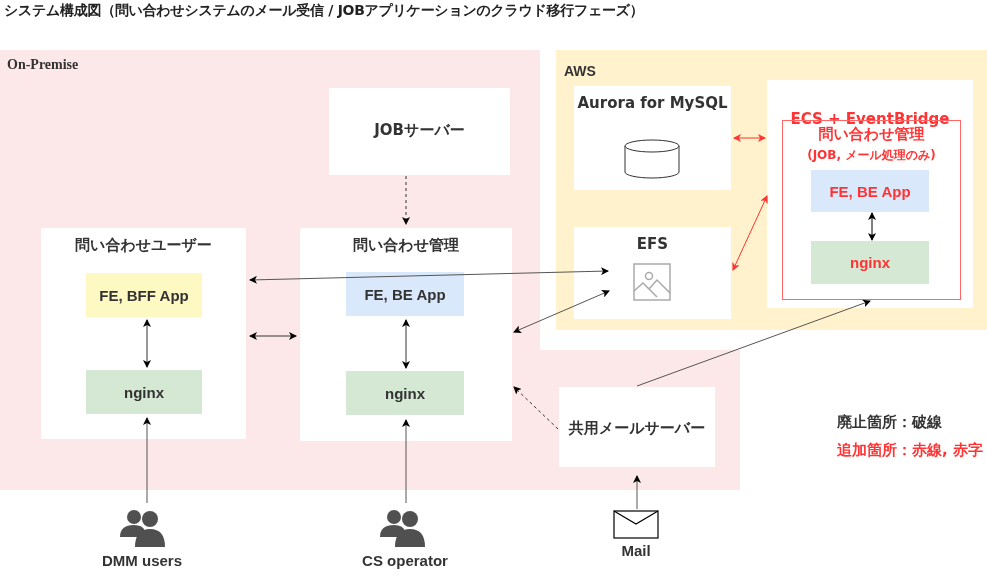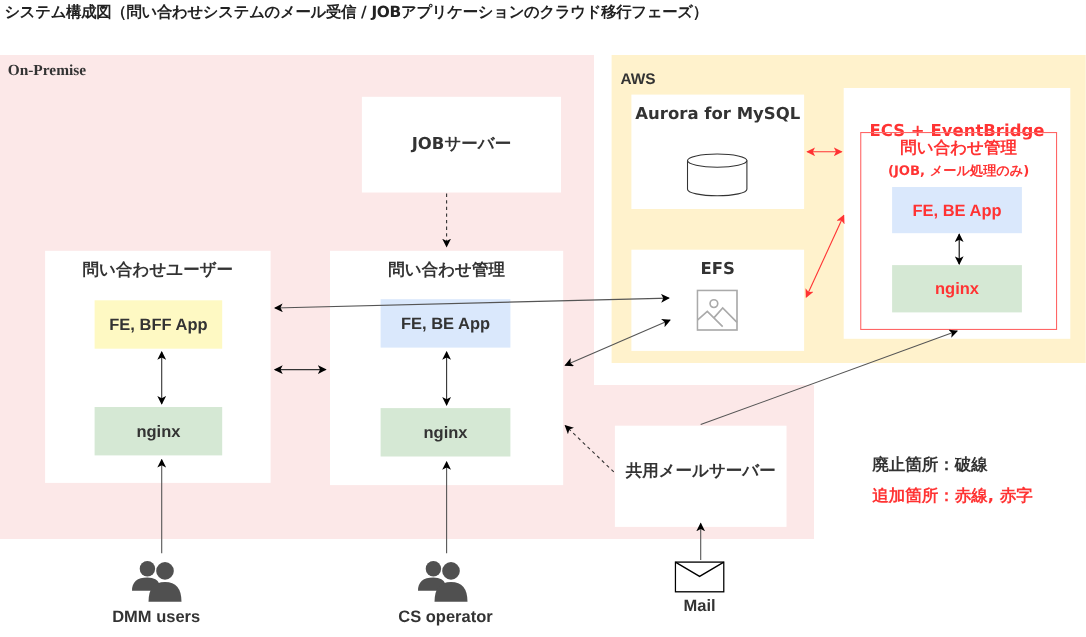--- a/index.html
+++ b/index.html
@@ -12,21 +12,21 @@
   .region-label{font-size:14px;font-weight:bold;color:#333;}
   .box{background:#ffffff;}
   .box-title{position:absolute;left:0;right:0;text-align:center;font-size:15px;font-weight:bold;color:#333;font-family:"DejaVu Sans","Liberation Sans",sans-serif;}
   .inner{display:flex;align-items:center;justify-content:center;font-size:15px;font-weight:bold;color:#333;}
   .fe-pink{background:#fef9c3;}
   .fe-blue{background:#dae8fc;}
   .ng-green{background:#d5e8d4;}
   .red{color:#ff3333 !important;}
   .redbox{border:1.5px solid #ff6666;}
   .caption{font-size:15px;font-weight:bold;color:#333;text-align:center;white-space:nowrap;}
-  .legend{font-size:15px;font-weight:bold;font-family:"DejaVu Sans","Liberation Sans",sans-serif;white-space:nowrap;}
+  .legend{font-size:15px;font-weight:bold;font-family:"DejaVu Sans","Liberation Sans",sans-serif;white-space:nowrap;margin-left:44px;}
   svg.overlay{position:absolute;left:0;top:0;pointer-events:none;}
 </style>
 </head>
 <body>
 
 <div class="abs title">システム構成図（問い合わせシステムのメール受信 / JOBアプリケーションのクラウド移行フェーズ）</div>
 
 <div class="abs onprem" style="left:0;top:50px;width:740px;height:440px;"></div>
 
 <div class="abs aws-outer" style="left:540px;top:48px;width:447px;height:302px;"></div>
@@ -44,21 +44,21 @@
   <div class="abs inner fe-pink" style="left:45px;top:45px;width:116px;height:44px;">FE, BFF App</div>
   <div class="abs inner ng-green" style="left:45px;top:142px;width:116px;height:44px;">nginx</div>
 </div>
 
 <div class="abs box" style="left:300px;top:228px;width:212px;height:213px;">
   <div class="box-title" style="top:8px;">問い合わせ管理</div>
   <div class="abs inner fe-blue" style="left:46px;top:44px;width:118px;height:44px;">FE, BE App</div>
   <div class="abs inner ng-green" style="left:46px;top:143px;width:118px;height:44px;">nginx</div>
 </div>
 
-<div class="abs box" style="left:559px;top:387px;width:156px;height:92px;">
+<div class="abs box" style="left:559px;top:387px;width:156px;height:80px;">
   <div class="box-title" style="top:32px;">共用メールサーバー</div>
 </div>
 
 <div class="abs box" style="left:574px;top:86px;width:157px;height:104px;">
   <div class="box-title" style="top:8px;">Aurora for MySQL</div>
   <svg class="abs" style="left:50px;top:53px;" width="56" height="40" viewBox="0 0 56 40">
     <path d="M1 7 L1 33 A27 6 0 0 0 55 33 L55 7" fill="#fff" stroke="#333" stroke-width="1"></path>
     <ellipse cx="28" cy="7" rx="27" ry="6" fill="#fff" stroke="#333" stroke-width="1"></ellipse>
   </svg>
 </div>

